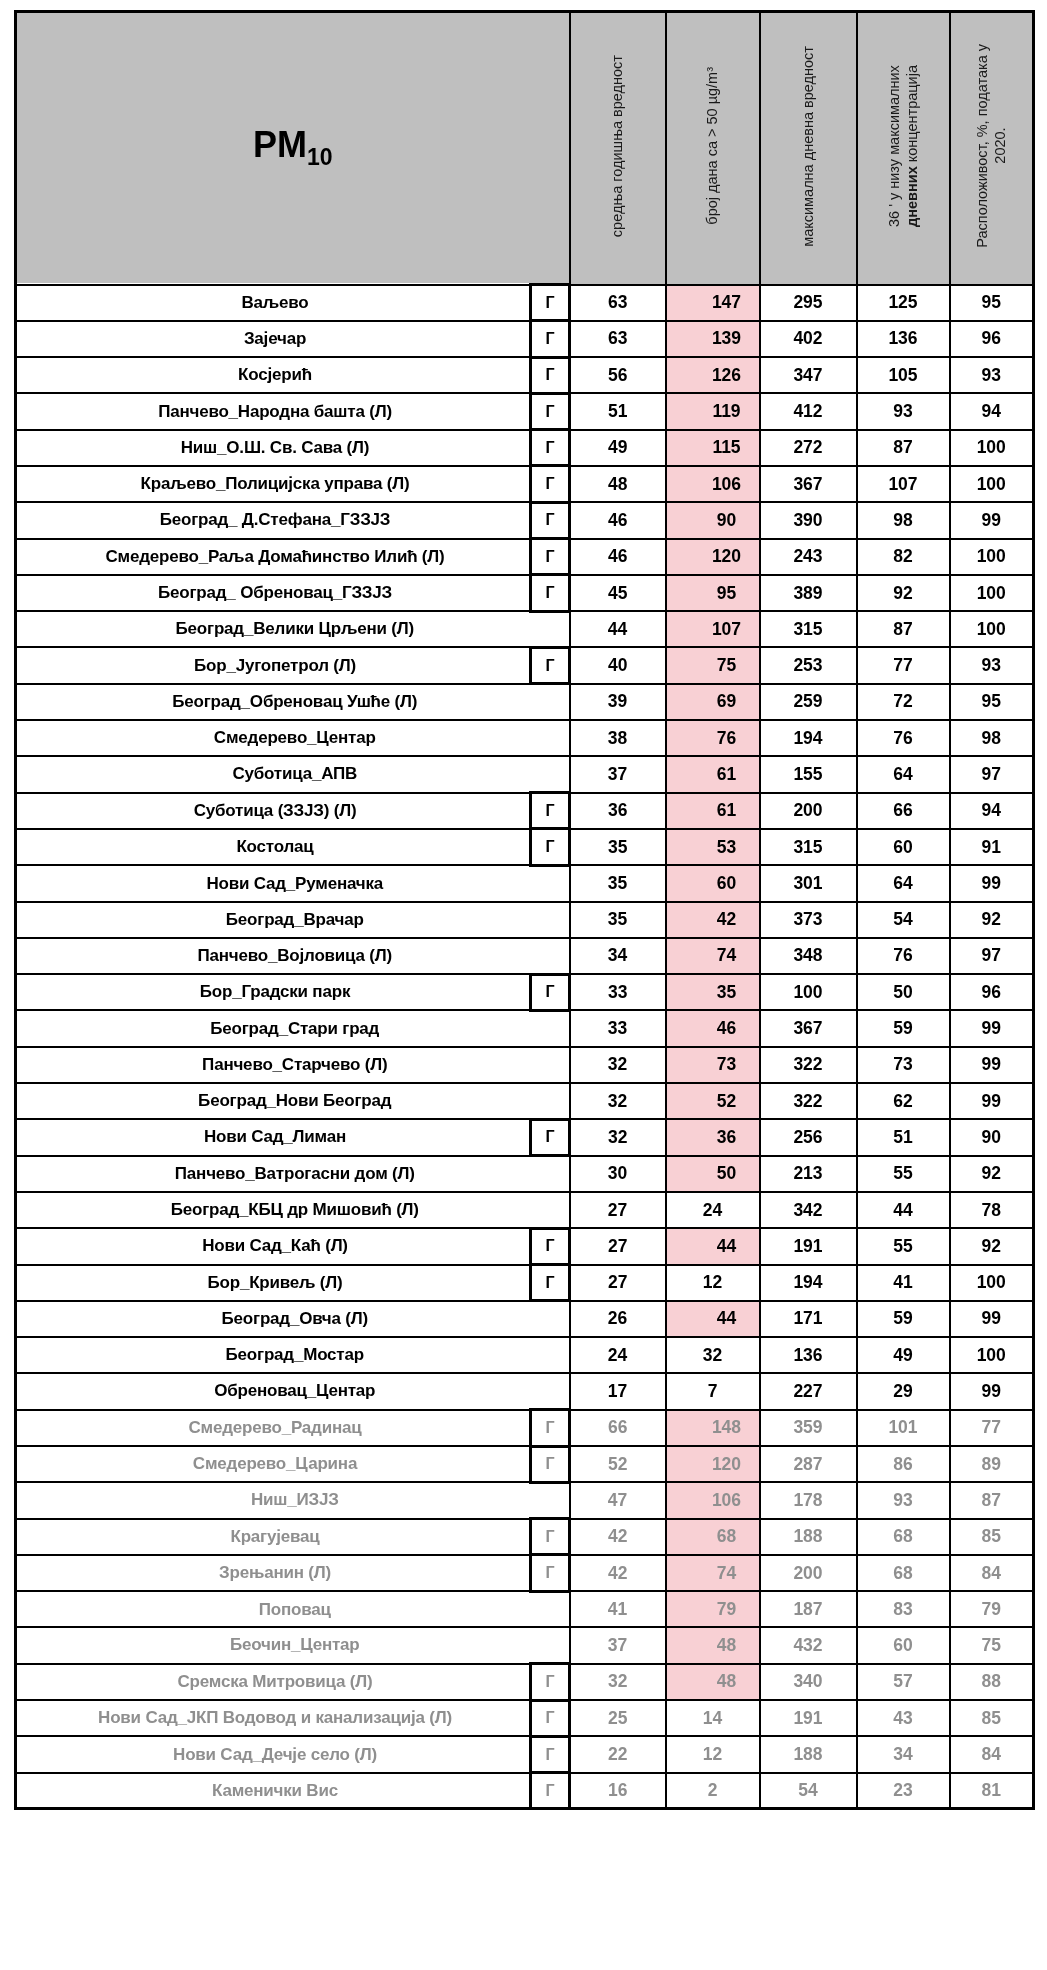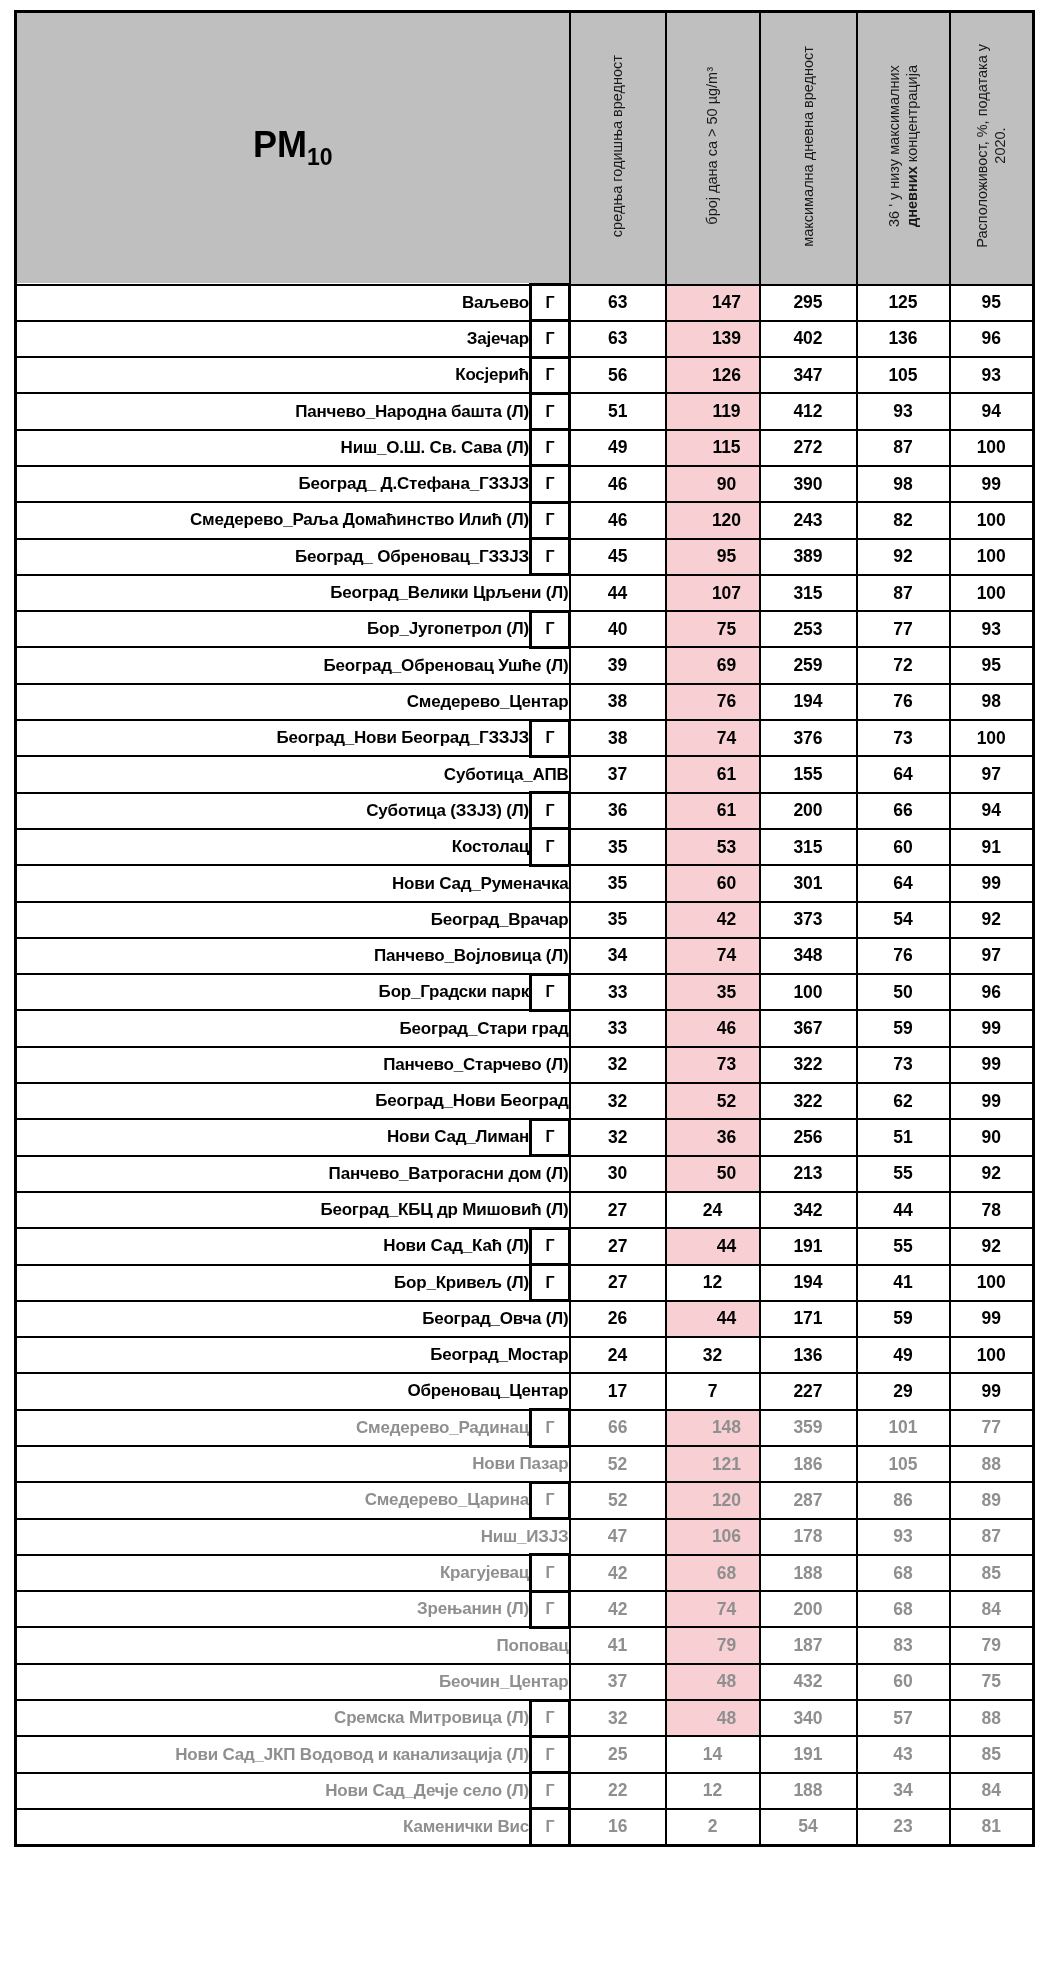--- a/index.html
+++ b/index.html
@@ -24,21 +24,21 @@
     writing-mode: vertical-rl;
     transform: rotate(180deg);
     font-size: 14.5px; font-weight: normal; color: #1a1a1a;
     line-height: 1.25; text-align: center;
     max-height: 260px; white-space: nowrap;
   }
   .vtext .line { display: block; }
   .vtext b { font-weight: bold; }
   tbody tr { height: 36.3px; }
   tbody td { font-weight: bold; font-size: 17px; color: #000; vertical-align: middle; }
-  .name-cell { text-align: right; padding-left: 4px; letter-spacing: -0.2px; white-space: nowrap; }
+  .name-cell { text-align: center; padding-left: 4px; letter-spacing: -0.2px; white-space: nowrap; }
   .gbox { text-align: center; font-size: 16px; border: 3px solid #000; }
   .num { text-align: center; font-size: 17.5px; }
   .hl { background: #f8d0d4; padding-left: 28px; }
   tr.inactive td { color: #8f8f8f; }
 </style>
 </head>
 <body>
 
 <div class="page">
   <table class="pm10">
@@ -117,20 +117,29 @@
         <tr>
     <td class="name-cell">Ниш_О.Ш. Св. Сава  (Л)</td>
     <td class="gbox">Г</td>
     <td class="num">49</td>
     <td class="num hl">115</td>
     <td class="num">272</td>
     <td class="num">87</td>
     <td class="num avail">100</td>
   </tr>
         <tr>
+    <td class="name-cell">Краљево_Полицијска управа (Л)</td>
+    <td class="gbox">Г</td>
+    <td class="num">48</td>
+    <td class="num hl">106</td>
+    <td class="num">367</td>
+    <td class="num">107</td>
+    <td class="num avail">100</td>
+  </tr>
+        <tr>
     <td class="name-cell">Београд_ Д.Стефана_ГЗЗЈЗ</td>
     <td class="gbox">Г</td>
     <td class="num">46</td>
     <td class="num hl">90</td>
     <td class="num">390</td>
     <td class="num">98</td>
     <td class="num avail">99</td>
   </tr>
         <tr>
     <td class="name-cell">Смедерево_Раља Домаћинство Илић (Л)</td>
@@ -180,29 +189,20 @@
         <tr>
     <td class="name-cell" colspan="2">Смедерево_Центар</td>
 
     <td class="num">38</td>
     <td class="num hl">76</td>
     <td class="num">194</td>
     <td class="num">76</td>
     <td class="num avail">98</td>
   </tr>
         <tr>
-    <td class="name-cell">Београд_Нови Београд_ГЗЗЈЗ</td>
-    <td class="gbox">Г</td>
-    <td class="num">38</td>
-    <td class="num hl">74</td>
-    <td class="num">376</td>
-    <td class="num">73</td>
-    <td class="num avail">100</td>
-  </tr>
-        <tr>
     <td class="name-cell" colspan="2">Суботица_АПВ</td>
 
     <td class="num">37</td>
     <td class="num hl">61</td>
     <td class="num">155</td>
     <td class="num">64</td>
     <td class="num avail">97</td>
   </tr>
         <tr>
     <td class="name-cell">Суботица (ЗЗЈЗ) (Л)</td>
@@ -360,29 +360,20 @@
         <tr class="inactive">
     <td class="name-cell">Смедерево_Радинац</td>
     <td class="gbox">Г</td>
     <td class="num">66</td>
     <td class="num hl">148</td>
     <td class="num">359</td>
     <td class="num">101</td>
     <td class="num avail">77</td>
   </tr>
         <tr class="inactive">
-    <td class="name-cell" colspan="2">Нови Пазар</td>
-
-    <td class="num">52</td>
-    <td class="num hl">121</td>
-    <td class="num">186</td>
-    <td class="num">105</td>
-    <td class="num avail">88</td>
-  </tr>
-        <tr class="inactive">
     <td class="name-cell">Смедерево_Царина</td>
     <td class="gbox">Г</td>
     <td class="num">52</td>
     <td class="num hl">120</td>
     <td class="num">287</td>
     <td class="num">86</td>
     <td class="num avail">89</td>
   </tr>
         <tr class="inactive">
     <td class="name-cell" colspan="2">Ниш_ИЗЈЗ</td>

